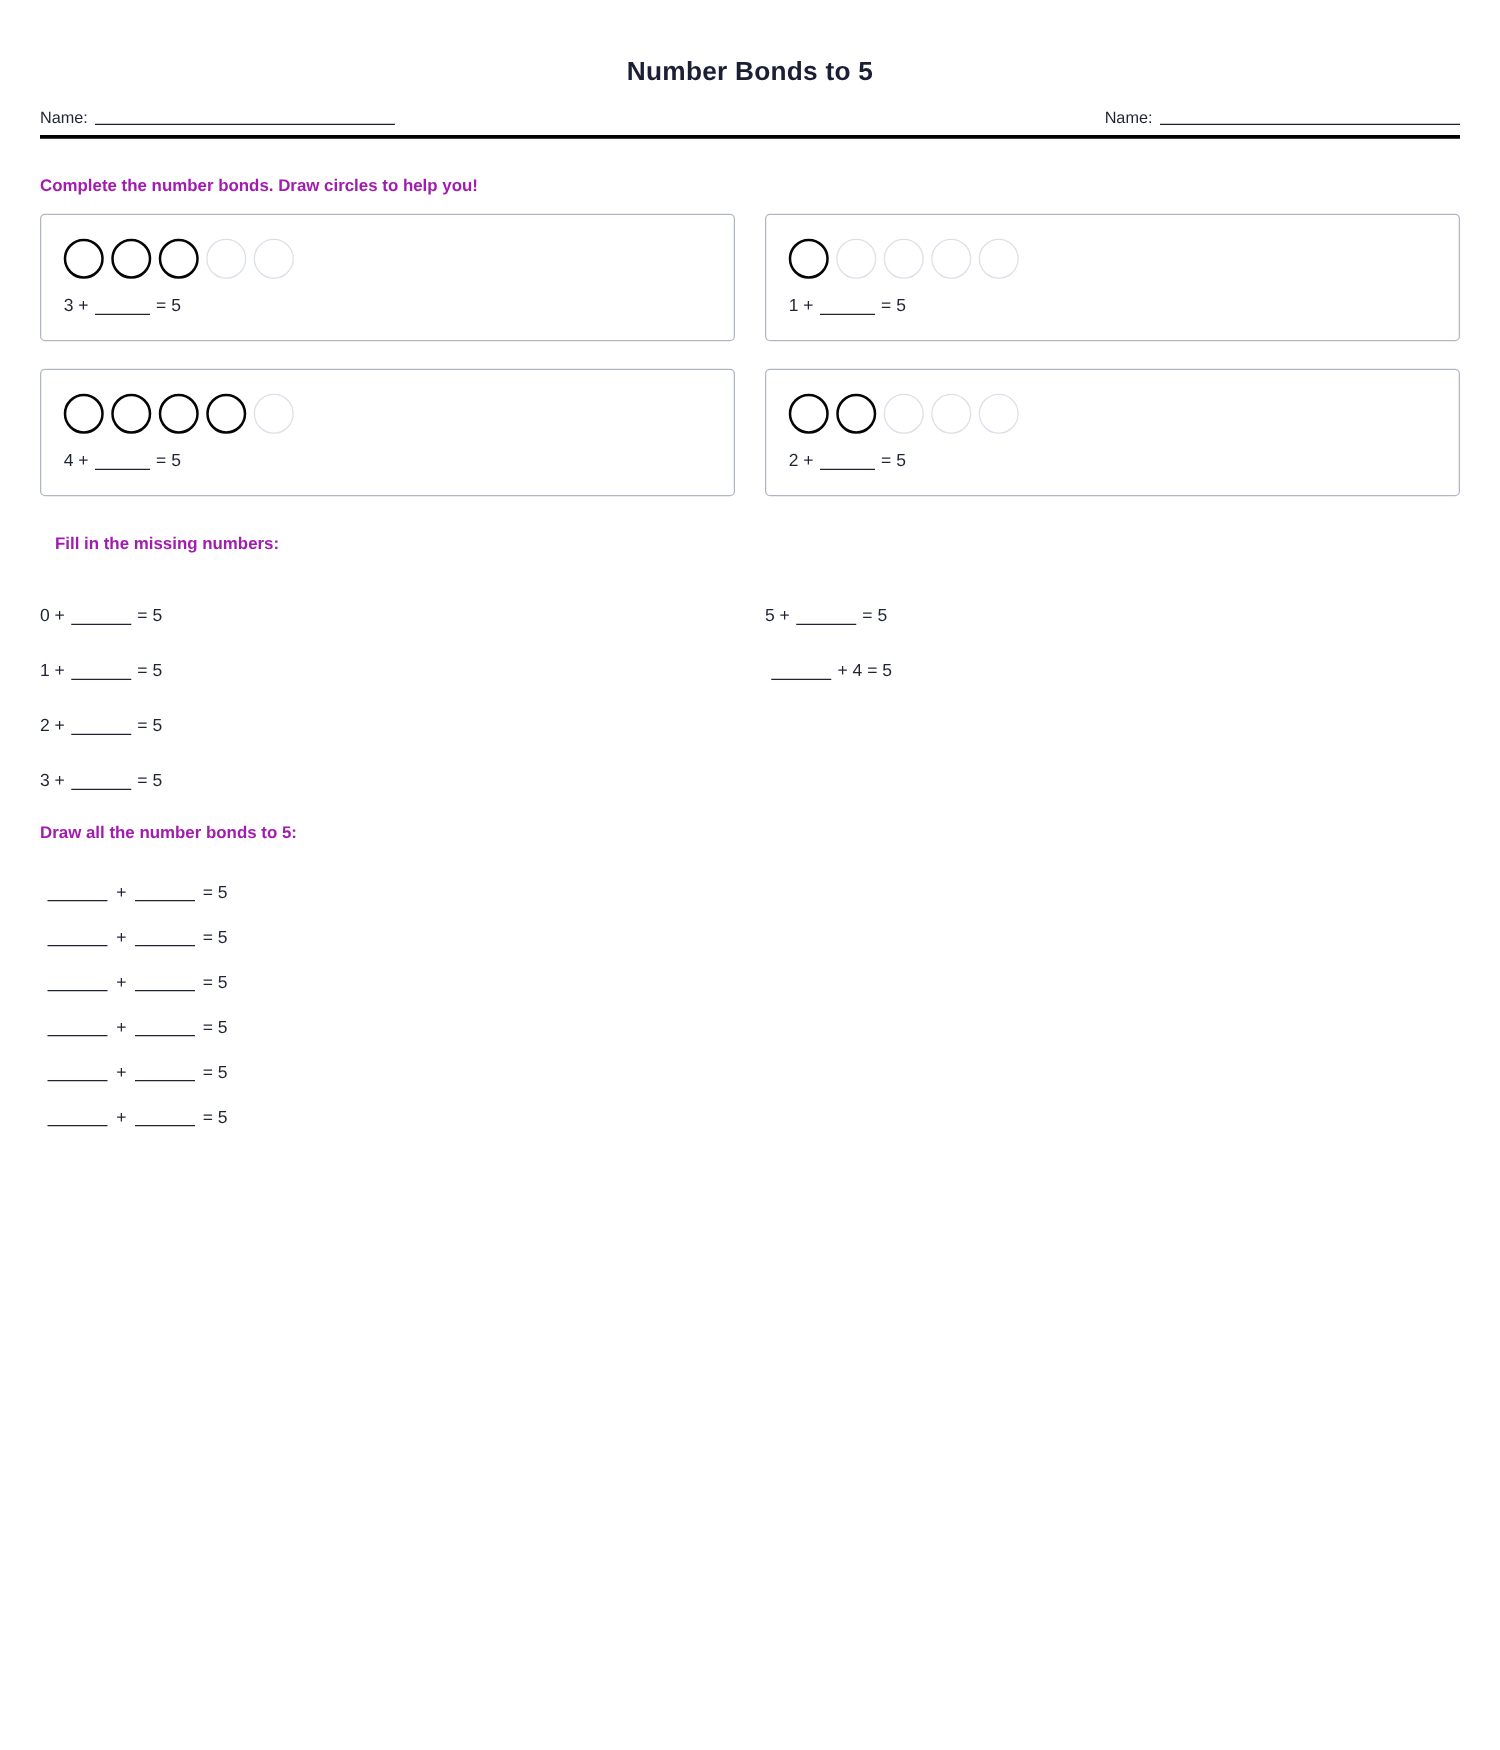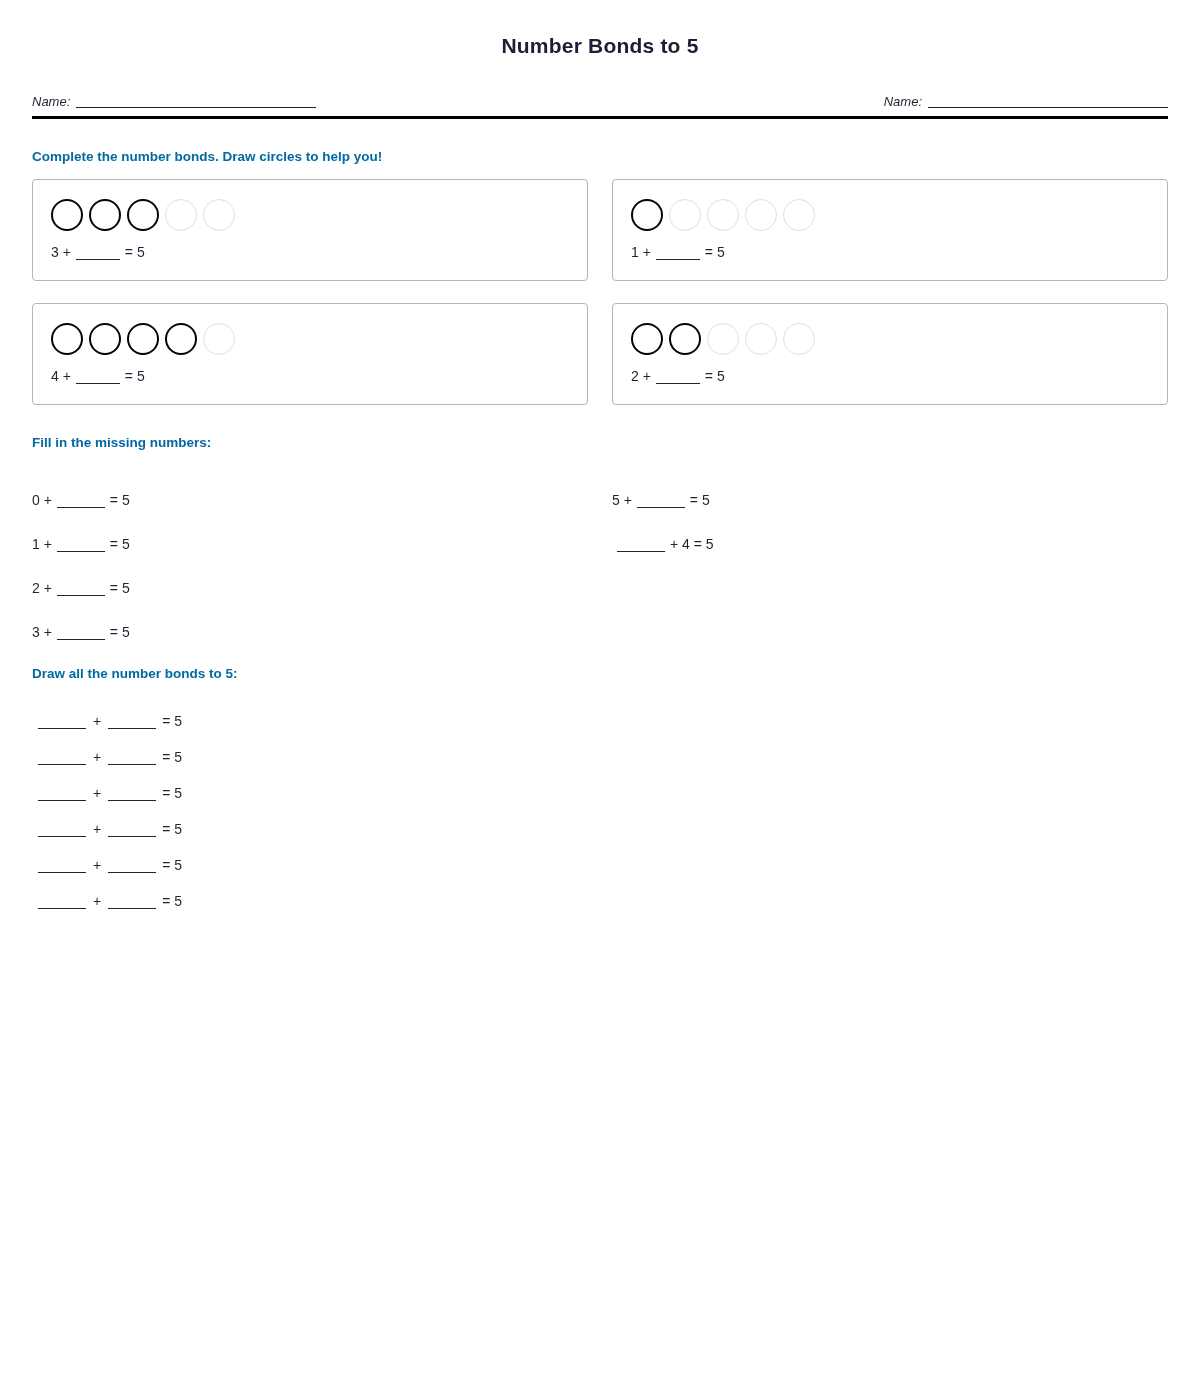--- a/index.html
+++ b/index.html
@@ -20,34 +20,33 @@
     box-sizing: border-box;
     width: 1200px;
   }
 
   
   .worksheet-title {
     text-align: center;
     font-size: 21px;
     font-weight: bold;
     color: #1a1f36;
-    margin: 0;
+    margin: 12px;
     padding-top: 34px;
     letter-spacing: 0.2px;
   }
 
   
   .namedate-row {
     display: flex;
     align-items: flex-end;
     justify-content: space-between;
-    margin-top: 37px;
+    margin-top: 17px;
     font-size: 13px;
     color: #1f2433;
-    font-style: italic;
   }
   .field-group {
     display: flex;
     align-items: flex-end;
     white-space: nowrap;
   }
   .field-label {
     font-size: 13px;
     color: #1f2433;
     line-height: 1;
@@ -63,25 +62,25 @@
   .header-rule {
     height: 0;
     border-top: 3px solid #000000;
     margin-top: 8px;
   }
 
   
   .section-heading {
     font-size: 13.5px;
     font-weight: bold;
-    color: #0369a1;
+    color: #a21caf;
     margin: 0;
   }
   .heading-bonds { padding-top: 30px; }
-  .heading-missing { padding-top: 30px; }
+  .heading-missing { padding-top: 30px; margin-left: 12px; }
   .heading-writeall { padding-top: 26px; }
 
   
   .bond-grid {
     display: grid;
     grid-template-columns: 1fr 1fr;
     gap: 22px 24px;
     margin-top: 15px;
   }
   .bond-box {

